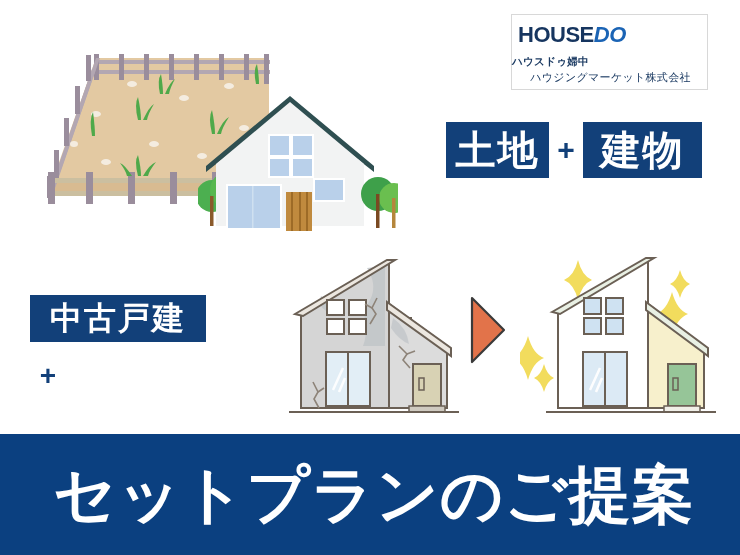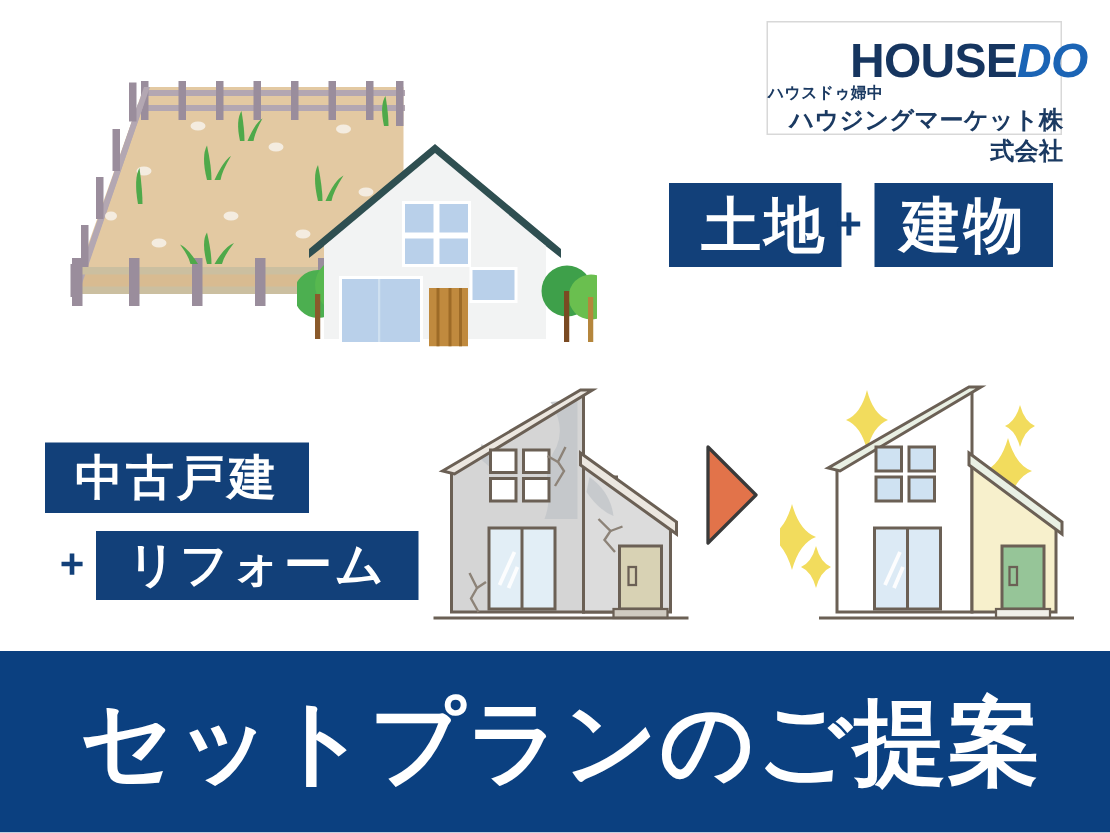--- a/index.html
+++ b/index.html
@@ -1,31 +1,31 @@
 <!DOCTYPE html>
 <html><head>
 <meta charset="utf-8">
 <style>
   html,body{margin:0;padding:0;background:#fff;}
   body{width:740px;height:555px;font-family:"Liberation Sans","DejaVu Sans",sans-serif;overflow:hidden;}
   #poster{position:relative;width:740px;height:555px;background:#ffffff;overflow:hidden;}
 
   
   .logo-box{position:absolute;left:511px;top:14px;width:197px;height:76px;background:#ffffff;border:1px solid #d8d8d8;box-sizing:border-box;}
-  .logo-word{position:absolute;left:16px;top:9px;width:197px;text-align:right;font-size:32px;font-weight:bold;letter-spacing:-.5px;line-height:1;white-space:nowrap;}
+  .logo-word{position:absolute;left:6px;top:9px;width:197px;text-align:left;font-size:22px;font-weight:bold;letter-spacing:-.5px;line-height:1;white-space:nowrap;}
   .logo-house{color:#16355f;}
   .logo-do{color:#1b64b5;font-style:italic;font-weight:bold;}
   .logo-sub1{position:absolute;left:0;top:40px;width:197px;text-align:left;font-size:10.5px;font-weight:bold;color:#1b3a62;letter-spacing:.3px;}
-  .logo-sub2{position:absolute;left:0;top:55px;width:197px;text-align:right;font-size:16px;font-weight:bold;color:#1b3a62;letter-spacing:.3px;}
+  .logo-sub2{position:absolute;left:0;top:55px;width:197px;text-align:center;font-size:11px;font-weight:normal;color:#1b3a62;letter-spacing:.3px;}
 
   
   .badge{position:absolute;background:#124079;color:#fff;font-weight:bold;display:flex;align-items:center;justify-content:center;letter-spacing:2px;}
   .plus{position:absolute;color:#124079;font-weight:bold;display:flex;align-items:center;justify-content:center;}
 
-  #badge-tochi{left:446px;top:122px;width:103px;height:56px;font-size:40px;padding-left:12px;}
+  #badge-tochi{left:446px;top:122px;width:103px;height:56px;font-size:40px;}
   #plus-top{left:551px;top:134px;width:30px;height:32px;font-size:30px;}
   #badge-tatemono{left:583px;top:122px;width:119px;height:56px;font-size:40px;}
 
   #badge-chuko{left:30px;top:295px;width:176px;height:47px;font-size:32px;}
   #plus-left{left:34px;top:358px;width:28px;height:36px;font-size:28px;}
   #badge-reform{left:64px;top:354px;width:215px;height:46px;font-size:32px;}
 
   
   #banner{position:absolute;left:0;top:434px;width:740px;height:121px;background:#0b4080;}
   #banner-text{position:absolute;left:4px;top:0;width:740px;height:121px;display:flex;align-items:center;justify-content:center;color:#fff;font-size:62px;font-weight:bold;letter-spacing:1px;white-space:nowrap;}
@@ -163,21 +163,20 @@
     <div class="logo-sub1">ハウスドゥ婦中</div>
     <div class="logo-sub2">ハウジングマーケット株式会社</div>
   </div>
 
   <div class="badge" id="badge-tochi">土地</div>
   <div class="plus" id="plus-top">+</div>
   <div class="badge" id="badge-chuko">中古戸建</div>
 
   <div class="badge" id="badge-tatemono">建物</div>
   <div class="plus" id="plus-left">+</div>
-  <div class="badge" id="badge-reform">リフォーム</div>
 
   <div class="art" style="left:281px;top:256px;width:185px;height:165px;">
     <svg width="185" height="165" viewBox="0 0 185 165">
 
       <polygon points="20,56 108,6 108,152 20,152" fill="#d5d5d5" stroke="#6b6055" stroke-width="2"></polygon>
 
       <g fill="#c2c6c9" opacity="0.85">
         <path d="M86,12 q10,16 4,30 q-8,12 -6,26 q2,12 -2,22 l22,0 l0,-80z"></path>
         <path d="M40,40 q10,6 12,18 q-8,-2 -14,-10z"></path>
       </g>

